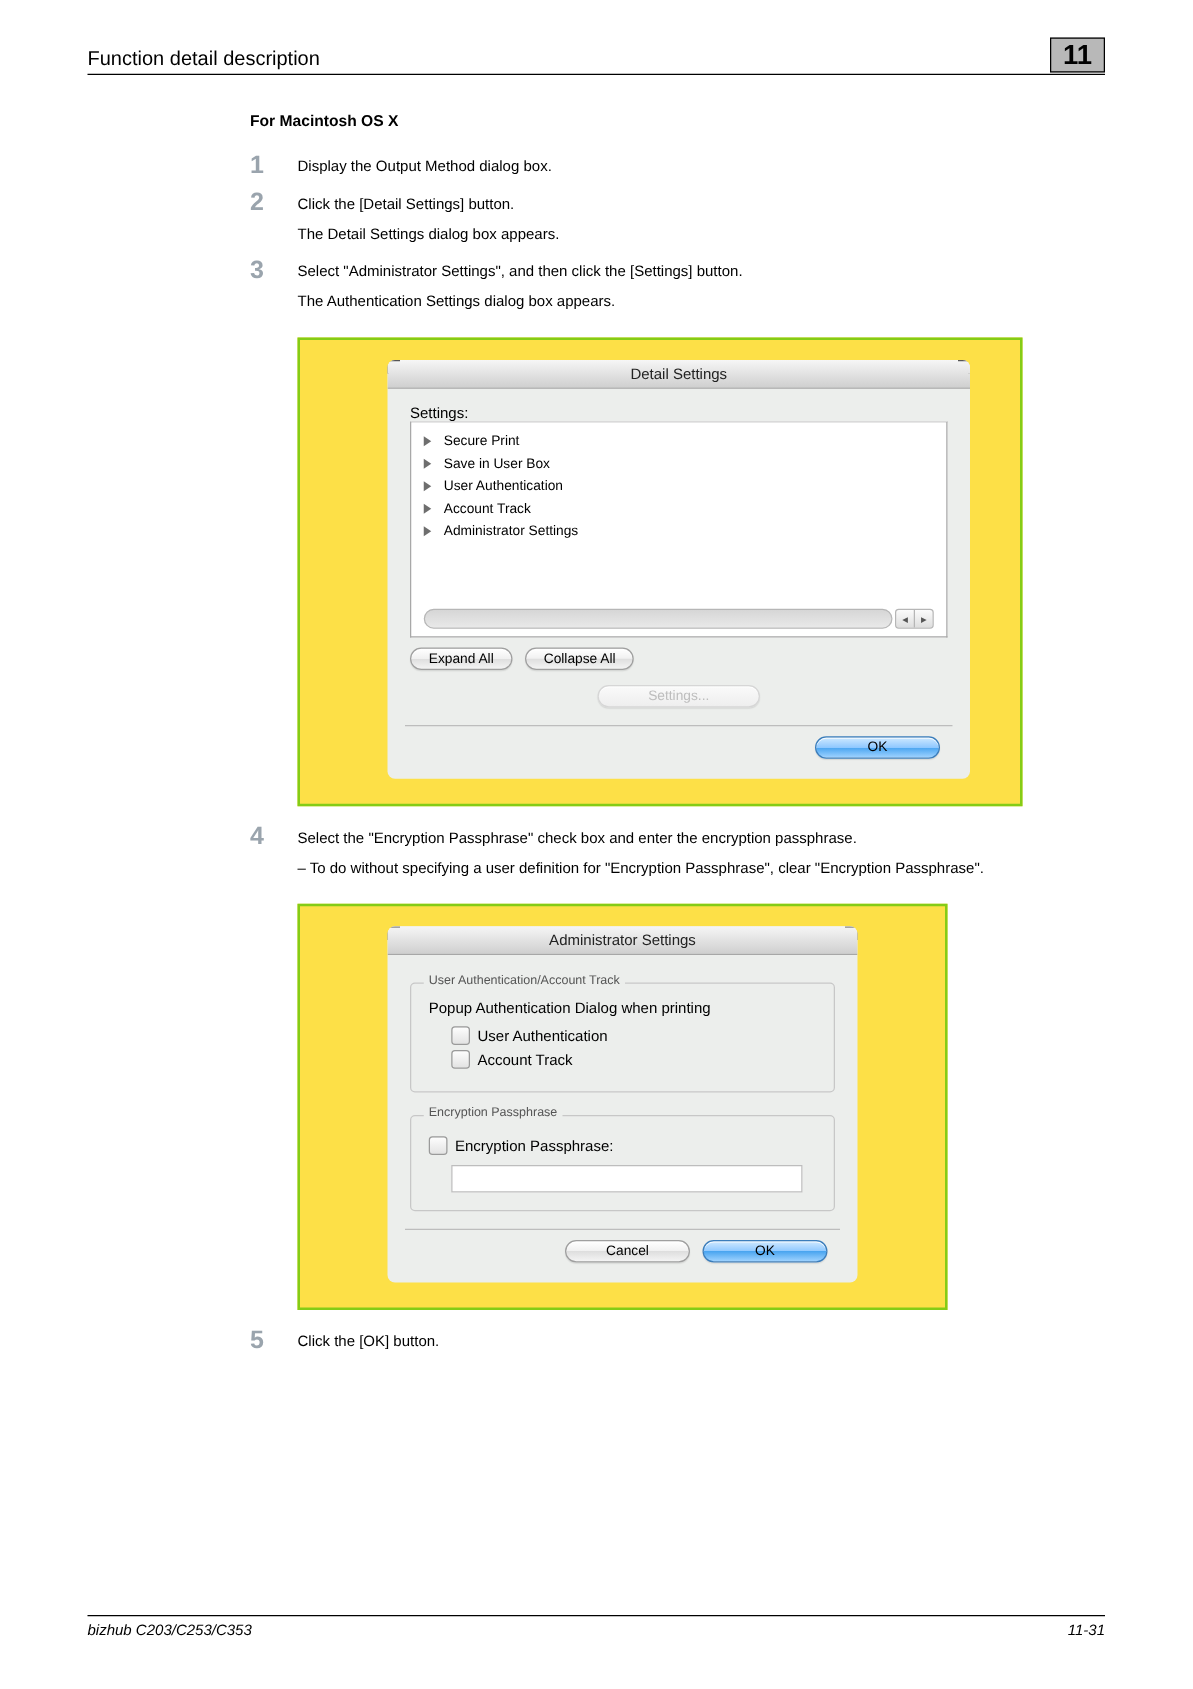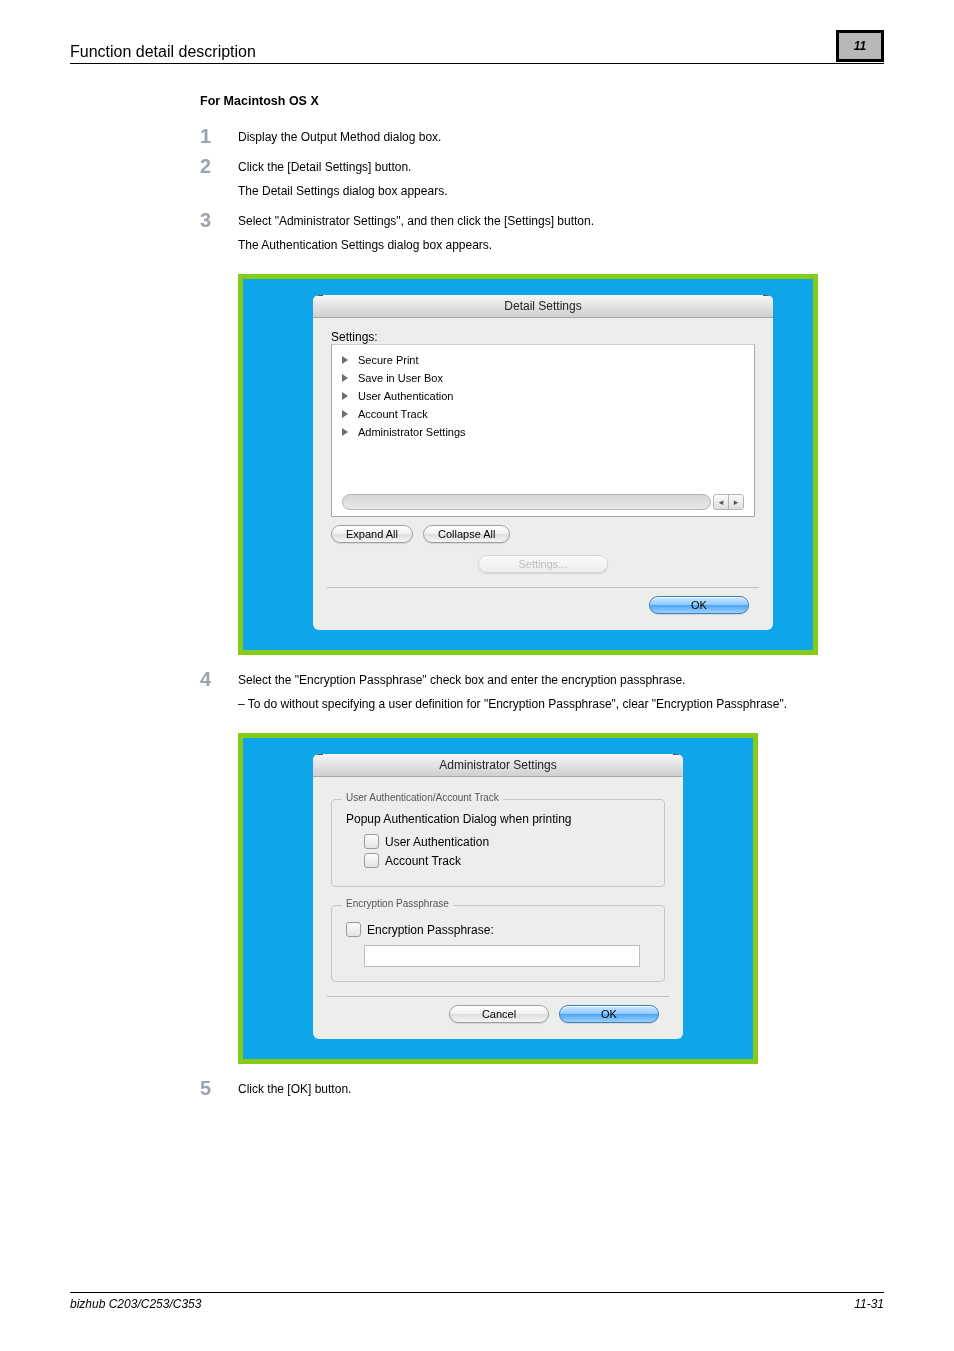--- a/index.html
+++ b/index.html
@@ -25,29 +25,28 @@
     align-items: flex-end;
     border-bottom: 1px solid #000;
     padding-bottom: 2px;
   }
   .header-left {
     font-size: 16px;
     color: #000;
   }
   .chapter-tab {
     background: #b8b8b8;
-    border: 3px solid #000000;
+    border: 1px solid #000000;
     width: 42px;
     height: 26px;
     display: flex;
     align-items: center;
     justify-content: center;
-    font-size: 12px;
+    font-size: 22px;
     font-weight: bold;
-    font-style: italic;
     color: #000;
     margin-bottom: -1px;
   }
 
   .content {
     padding-left: 130px;
     padding-top: 30px;
     font-size: 12px;
   }
 
@@ -77,26 +76,26 @@
   .step-body p {
     margin: 0 0 6px 0;
   }
   .sub-indent {
     padding-left: 18px;
     text-indent: -18px;
   }
 
   
   .screenshot {
-    border: 5px solid #84cc16;
+    border: 2px solid #84cc16;
     margin: 14px 0 14px 38px;
     width: 580px;
     box-sizing: border-box;
     padding: 16px 40px 20px 70px;
-    background: #0ea5e9;
+    background: #fde047;
   }
 
   
   .mac-window {
     background: #eceeec;
     border-radius: 6px;
     position: relative;
     padding: 0;
     overflow: hidden;
   }

